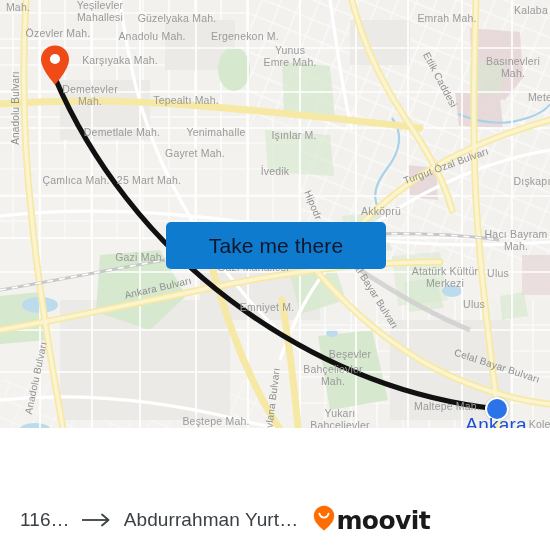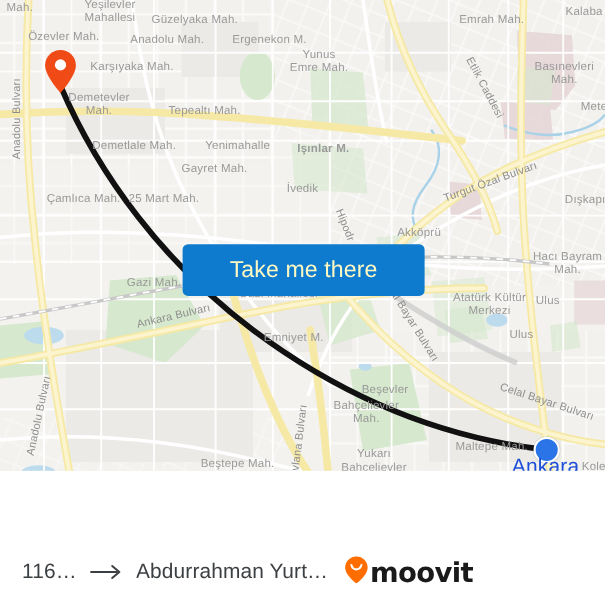--- a/index.html
+++ b/index.html
@@ -78,21 +78,21 @@
   
   #cta {
     position: absolute;
     left: 166px;
     top: 222px;
     width: 220px;
     height: 47px;
     background: #0f7bce;
     border: none;
     border-radius: 5px;
-    color: #fef9c3;
+    color: #0f172a;
     font-family: "Liberation Sans", sans-serif;
     font-size: 21px;
     letter-spacing: .1px;
     cursor: pointer;
     padding: 0;
     display: flex;
     align-items: center;
     justify-content: center;
   }
 
@@ -320,21 +320,21 @@
 Mah.</div>
         <div class="maplabel" style="left: 290px; top: 56px;">Yunus
 Emre Mah.</div>
         <div class="maplabel" style="left: 120px; top: 61px;">Karşıyaka Mah.</div>
         <div class="maplabel" style="left: 90px; top: 95px;">Demetevler
 Mah.</div>
         <div class="maplabel" style="left: 186px; top: 101px;">Tepealtı Mah.</div>
         <div class="maplabel" style="left: 540px; top: 98px;">Mete</div>
         <div class="maplabel" style="left: 122px; top: 133px;">Demetlale Mah.</div>
         <div class="maplabel" style="left: 216px; top: 133px;">Yenimahalle</div>
-        <div class="maplabel" style="left: 294px; top: 136px; font-weight: bold;">Işınlar M.</div>
+        <div class="maplabel" style="left: 294px; top: 136px;">Işınlar M.</div>
         <div class="maplabel" style="left: 195px; top: 154px;">Gayret Mah.</div>
         <div class="maplabel" style="left: 275px; top: 172px;">İvedik</div>
         <div class="maplabel" style="left: 76px; top: 181px;">Çamlıca Mah.</div>
         <div class="maplabel" style="left: 149px; top: 181px;">25 Mart Mah.</div>
         <div class="maplabel" style="left: 381px; top: 212px;">Akköprü</div>
         <div class="maplabel" style="left: 532px; top: 182px;">Dışkapı</div>
         <div class="maplabel" style="left: 140px; top: 258px;">Gazi Mah.</div>
         <div class="maplabel" style="left: 253px; top: 268px;">Gazi Mahallesi</div>
         <div class="maplabel" style="left: 267px; top: 308px;">Emniyet M.</div>
         <div class="maplabel" style="left: 445px; top: 277px;">Atatürk Kültür

